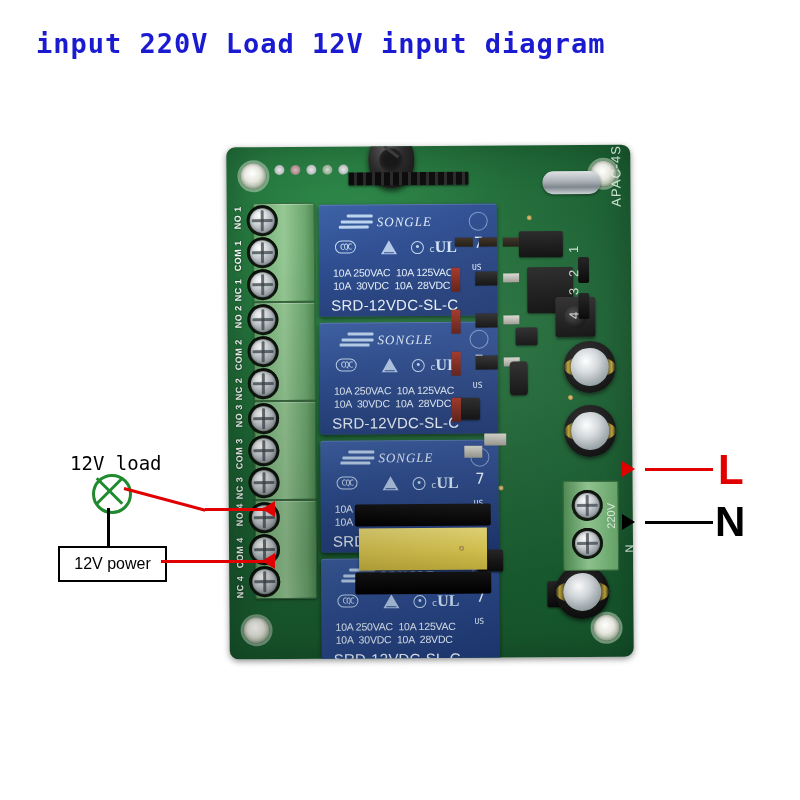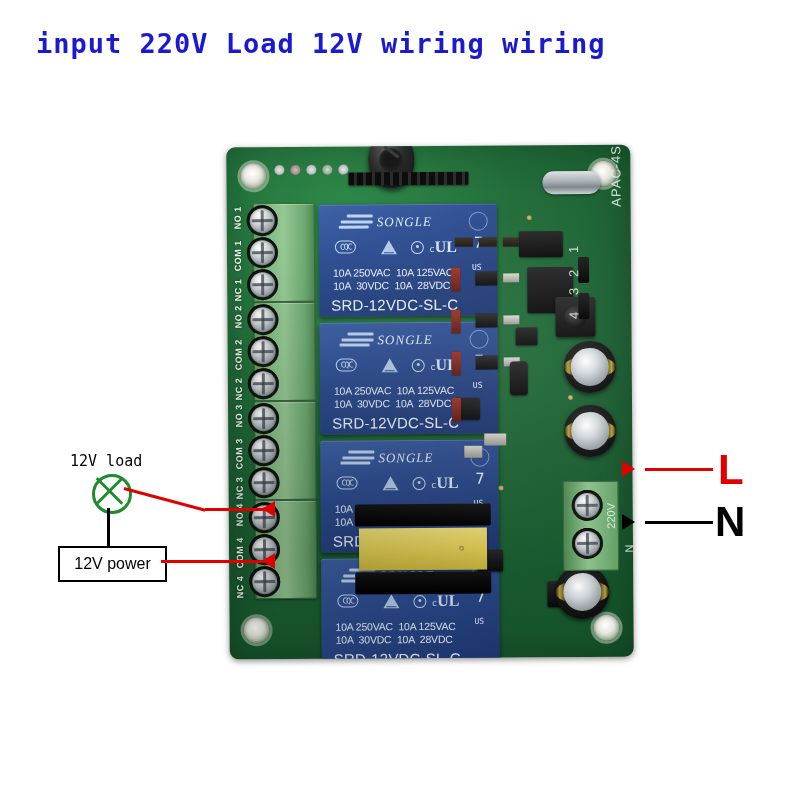--- a/index.html
+++ b/index.html
@@ -233,39 +233,39 @@
   #lamp{
     position:absolute;left:92px;top:474px;width:34px;height:34px;border-radius:50%;
     border:3px solid #1f8a2e;background:#fff;
   }
   #lamp:before,#lamp:after{
     content:"";position:absolute;left:13px;top:-4px;width:3px;height:36px;background:#1f8a2e;
   }
   #lamp:before{transform:rotate(45deg);}
   #lamp:after{transform:rotate(-45deg);}
   #lamp-label{
-    position:absolute;left:70px;top:452px;font-size:15px;color:#000;white-space:pre;
+    position:absolute;left:70px;top:452px;font-size:19px;color:#000;white-space:pre;
     font-family:"DejaVu Sans Mono","Liberation Mono",monospace;
   }
   #powerbox{
     position:absolute;left:58px;top:546px;width:105px;height:32px;
     border:2.5px solid #000;background:#fff;
     display:flex;align-items:center;justify-content:center;
   }
   #powerbox span{font-size:16px;color:#000;white-space:pre;
     font-family:Liberation Sans, sans-serif;}
   #label-L{position:absolute;left:718px;top:446px;font-size:42px;font-weight:bold;color:#e00000;
     font-family:"Liberation Sans",sans-serif;}
   #label-N{position:absolute;left:715px;top:498px;font-size:42px;font-weight:bold;color:#000;
     font-family:"Liberation Sans",sans-serif;}
 </style>
 </head>
 <body>
 
-<div id="title">input 220V Load 12V wiring wiring</div>
+<div id="title">input 220V Load 12V input diagram</div>
 
 <div id="board">
 
   <div class="mount-hole mh-tl"></div>
   <div class="mount-hole mh-tr"></div>
   <div class="mount-hole mh-bl"></div>
   <div class="mount-hole mh-br"></div>
 
   <div id="buzzer"></div>
   <div id="header-pins"></div>

